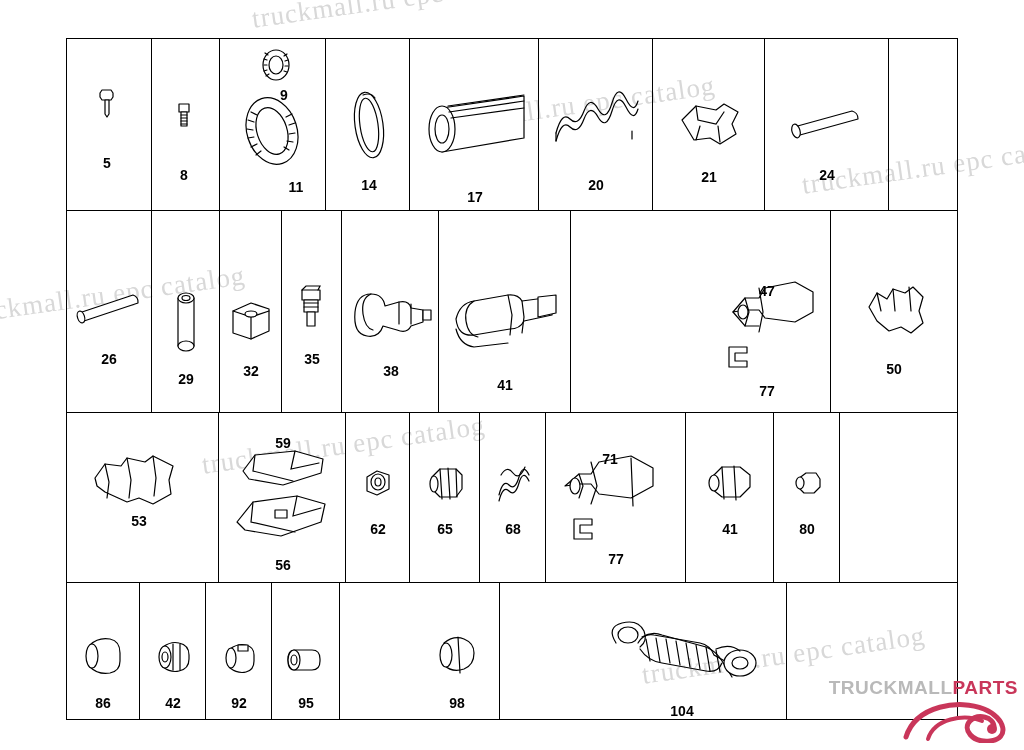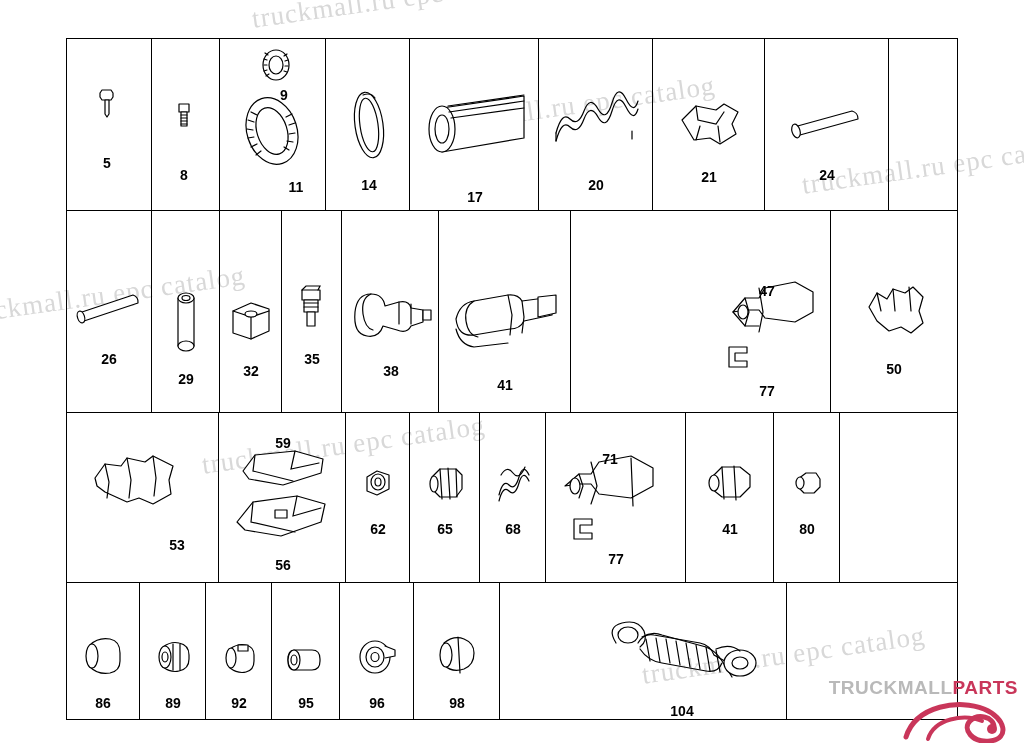--- a/index.html
+++ b/index.html
@@ -292,21 +292,21 @@
         <div class="art" style="left: 28px; top: 70px; width: 70px; height: 60px;">
           <svg width="70" height="60" viewBox="0 0 70 60">
             <path d="M10 26 l8 -14 l10 6 l6 -10 l12 4 l8 -6 l10 10 l-4 14 l4 12 -12 10 -10 -6 -12 4 -12 -10 z" stroke="#000" fill="#fff" stroke-width="1.2" stroke-linejoin="round" stroke-linecap="round"></path>
             <path d="M18 12 l4 18 M34 8 l2 22 M50 6 l2 24" stroke="#000" fill="none" stroke-width="1.2" stroke-linecap="round"></path>
           </svg>
         </div>
       </div>
     </div>
     <div class="row" style="top: 374px; height: 170px;">
       <div class="cell" style="left: 0px; width: 152px;">
-        <div class="lbl" style="left: 72px; top: 124px; margin-left: 38px;">53</div>
+        <div class="lbl" style="left: 72px; top: 100px;">53</div>
         <div class="art" style="left: 18px; top: 37px; width: 108px; height: 62px;">
           <svg width="108" height="62" viewBox="0 0 108 62">
             <path d="M10 28 l10 -14 l16 2 l6 -8 l18 4 l8 -6 l20 10 -4 14 2 14 -18 10 -14 -6 -12 4 -22 -10 -8 -6 z" stroke="#000" fill="#fff" stroke-width="1.2" stroke-linejoin="round" stroke-linecap="round"></path>
             <path d="M20 14 l4 18 -2 16 M42 8 l4 22 -2 18 M68 6 l3 22 -2 18" stroke="#000" fill="none" stroke-width="1.2" stroke-linecap="round"></path>
           </svg>
         </div>
       </div>
       <div class="cell" style="left: 152px; width: 127px;">
         <div class="lbl" style="left: 64px; top: 144px;">56</div>
         <div class="lbl" style="left: 64px; top: 22px;">59</div>
@@ -395,21 +395,21 @@
       <div class="cell" style="left: 0px; width: 73px;">
         <div class="lbl" style="left: 36px; top: 112px;">86</div>
         <div class="art" style="left: 9px; top: 48px; width: 54px; height: 48px;">
           <svg width="54" height="48" viewBox="0 0 54 48">
             <path d="M14 14 q8 -8 20 -6 q10 2 10 14 v8 q0 10 -10 12 q-12 2 -20 -6 z" stroke="#000" fill="#fff" stroke-width="1.2" stroke-linejoin="round" stroke-linecap="round"></path>
             <ellipse cx="16" cy="25" rx="6" ry="12" stroke="#000" fill="#fff" stroke-width="1.2" stroke-linejoin="round" stroke-linecap="round"></ellipse>
           </svg>
         </div>
       </div>
       <div class="cell" style="left: 73px; width: 66px;">
-        <div class="lbl" style="left: 33px; top: 112px;">89</div>
+        <div class="lbl" style="left: 33px; top: 112px;">42</div>
         <div class="art" style="left: 9px; top: 52px; width: 48px; height: 44px;">
           <svg width="48" height="44" viewBox="0 0 48 44">
             <path d="M14 12 q8 -6 16 -4 q10 2 10 12 v4 q0 10 -10 12 q-8 2 -16 -4 z" stroke="#000" fill="#fff" stroke-width="1.2" stroke-linejoin="round" stroke-linecap="round"></path>
             <ellipse cx="16" cy="22" rx="6" ry="11" stroke="#000" fill="#fff" stroke-width="1.2" stroke-linejoin="round" stroke-linecap="round"></ellipse>
             <ellipse cx="16" cy="22" rx="3" ry="5" stroke="#000" fill="#fff" stroke-width="1.2" stroke-linejoin="round" stroke-linecap="round"></ellipse>
             <path d="M24 9 l0 26 M31 9 l0 26" stroke="#000" fill="none" stroke-width="1.2" stroke-linecap="round"></path>
           </svg>
         </div>
       </div>
       <div class="cell" style="left: 139px; width: 66px;">
@@ -422,31 +422,20 @@
           </svg>
         </div>
       </div>
       <div class="cell" style="left: 205px; width: 68px;">
         <div class="lbl" style="left: 34px; top: 112px;">95</div>
         <div class="art" style="left: 10px; top: 55px; width: 48px; height: 42px;">
           <svg width="48" height="42" viewBox="0 0 48 42">
             <path d="M12 12 h18 q8 0 8 9 v2 q0 9 -8 9 h-18 q-6 0 -6 -10 q0 -10 6 -10 z" stroke="#000" fill="#fff" stroke-width="1.2" stroke-linejoin="round" stroke-linecap="round"></path>
             <ellipse cx="12" cy="22" rx="6" ry="10" stroke="#000" fill="#fff" stroke-width="1.2" stroke-linejoin="round" stroke-linecap="round"></ellipse>
             <ellipse cx="12" cy="22" rx="3" ry="5" stroke="#000" fill="#fff" stroke-width="1.2" stroke-linejoin="round" stroke-linecap="round"></ellipse>
-          </svg>
-        </div>
-      </div>
-      <div class="cell" style="left: 273px; width: 74px;">
-        <div class="lbl" style="left: 37px; top: 112px;">96</div>
-        <div class="art" style="left: 11px; top: 51px; width: 52px; height: 46px;">
-          <svg width="52" height="46" viewBox="0 0 52 46">
-            <ellipse cx="24" cy="23" rx="15" ry="16" stroke="#000" fill="#fff" stroke-width="1.2" stroke-linejoin="round" stroke-linecap="round"></ellipse>
-            <ellipse cx="24" cy="23" rx="9" ry="10" stroke="#000" fill="#fff" stroke-width="1.2" stroke-linejoin="round" stroke-linecap="round"></ellipse>
-            <ellipse cx="24" cy="23" rx="4" ry="4.5" stroke="#000" fill="#fff" stroke-width="1.2" stroke-linejoin="round" stroke-linecap="round"></ellipse>
-            <path d="M34 12 l10 4 v6 l-10 2" stroke="#000" fill="#fff" stroke-width="1.2" stroke-linejoin="round" stroke-linecap="round"></path>
           </svg>
         </div>
       </div>
       <div class="cell" style="left: 347px; width: 86px; text-align: center;">
         <div class="lbl" style="left: 43px; top: 112px;">98</div>
         <div class="art" style="left: 14px; top: 46px; width: 58px; height: 52px;">
           <svg width="58" height="52" viewBox="0 0 58 52">
             <path d="M16 14 q10 -8 20 -4 q10 4 10 14 q0 12 -10 16 q-12 4 -20 -4 z" stroke="#000" fill="#fff" stroke-width="1.2" stroke-linejoin="round" stroke-linecap="round"></path>
             <ellipse cx="18" cy="26" rx="6" ry="12" stroke="#000" fill="#fff" stroke-width="1.2" stroke-linejoin="round" stroke-linecap="round"></ellipse>
             <path d="M30 8 l2 36" stroke="#000" fill="none" stroke-width="1.2" stroke-linecap="round"></path>

